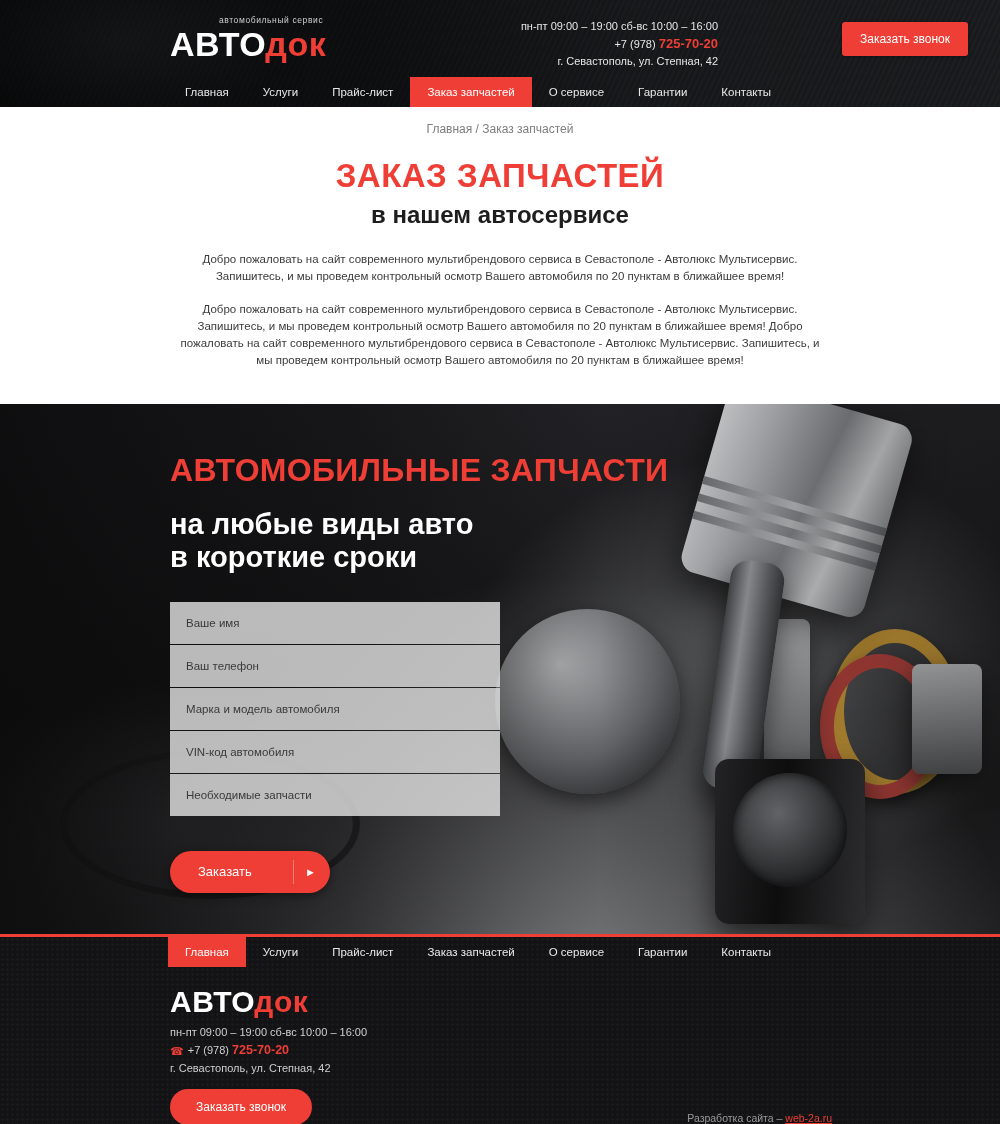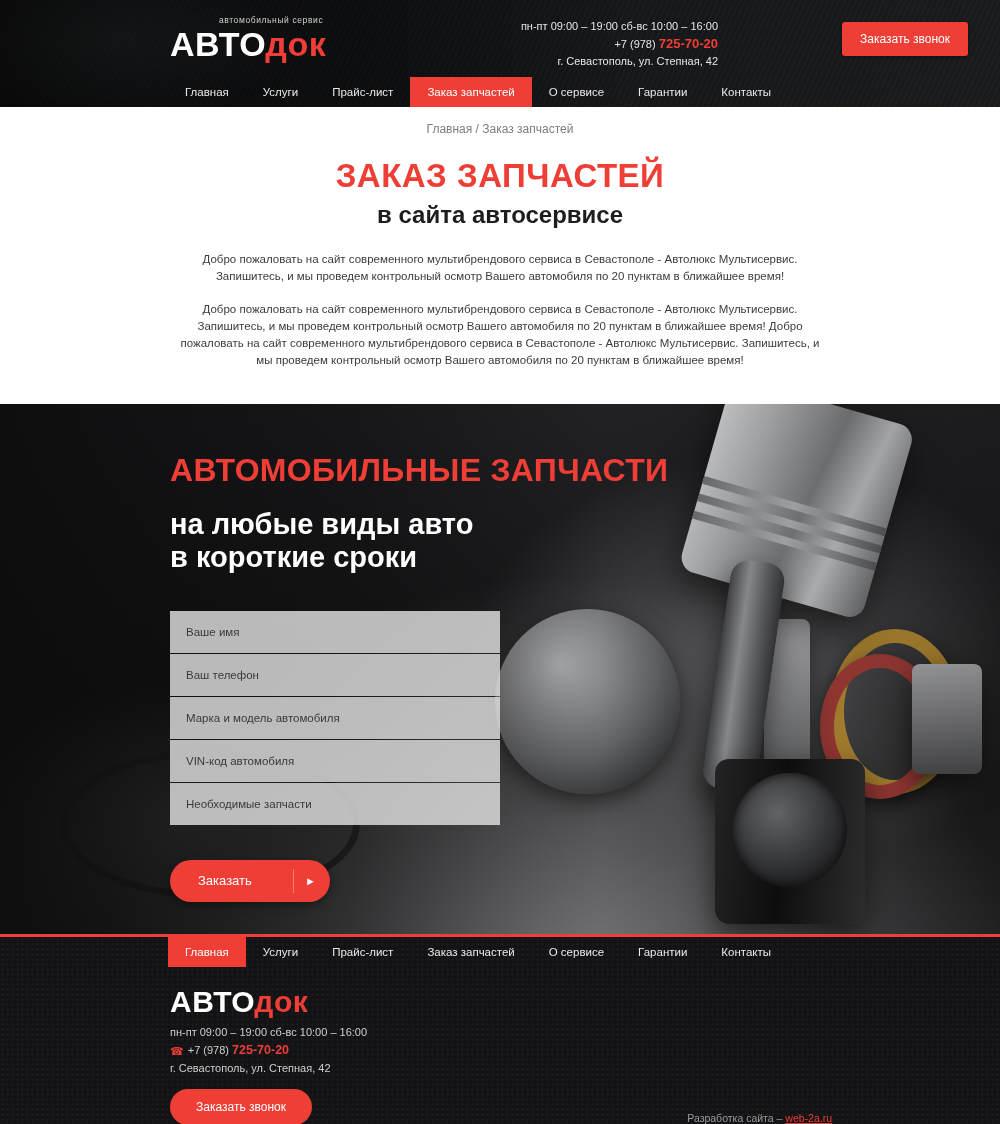--- a/index.html
+++ b/index.html
@@ -243,21 +243,21 @@
 
   .hero-content { position: absolute; left: 170px; top: 50px; width: 600px; }
   .hero-title-red {
     font-size: 32px; font-weight: bold; color: #ef3e36; letter-spacing: .3px; line-height: 1.05;
   }
   .hero-title-white {
     font-size: 29px; font-weight: bold; color: #ffffff; line-height: 1.16; margin-top: 20px;
   }
 
   .form {
-    margin-top: 36px;
+    margin-top: 27px;
     width: 330px;
   }
   .form-field {
     width: 330px;
     height: 42px;
     background: rgba(225,225,225,.82);
     border: none;
     outline: none;
     display: block;
     margin-bottom: 1px;
@@ -392,21 +392,21 @@
       <div class="nav-item">Гарантии</div>
       <div class="nav-item">Контакты</div>
     </div>
   </div>
 </div>
 
 <div class="breadcrumb">Главная / Заказ запчастей</div>
 
 <div class="intro">
   <h1>ЗАКАЗ ЗАПЧАСТЕЙ</h1>
-  <h2>в сайта автосервисе</h2>
+  <h2>в нашем автосервисе</h2>
   <p class="intro-p">Добро пожаловать на сайт современного мультибрендового сервиса в Севастополе - Автолюкс Мультисервис. Запишитесь, и мы проведем контрольный осмотр Вашего автомобиля по 20 пунктам в ближайшее время!</p>
   <p class="intro-p second">Добро пожаловать на сайт современного мультибрендового сервиса в Севастополе - Автолюкс Мультисервис. Запишитесь, и мы проведем контрольный осмотр Вашего автомобиля по 20 пунктам в ближайшее время! Добро пожаловать на сайт современного мультибрендового сервиса в Севастополе - Автолюкс Мультисервис. Запишитесь, и мы проведем контрольный осмотр Вашего автомобиля по 20 пунктам в ближайшее время!</p>
 </div>
 
 <div class="hero">
   <div class="hero-bg"></div>
 
   <div class="hero-parts">
     <div class="disc" style="left:495px; top:205px; width:185px; height:185px;"></div>
     <div class="ring" style="right:40px; top:225px; width:130px; height:165px; border-color:#d8a43a;"></div>

